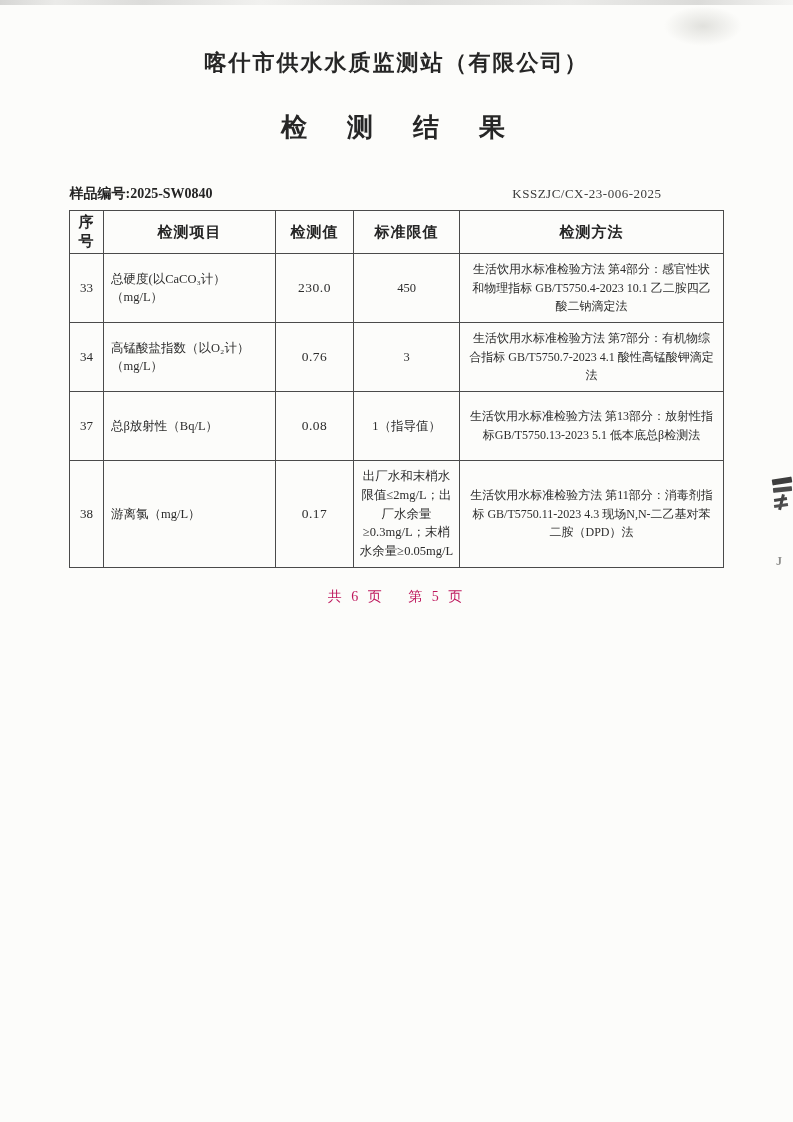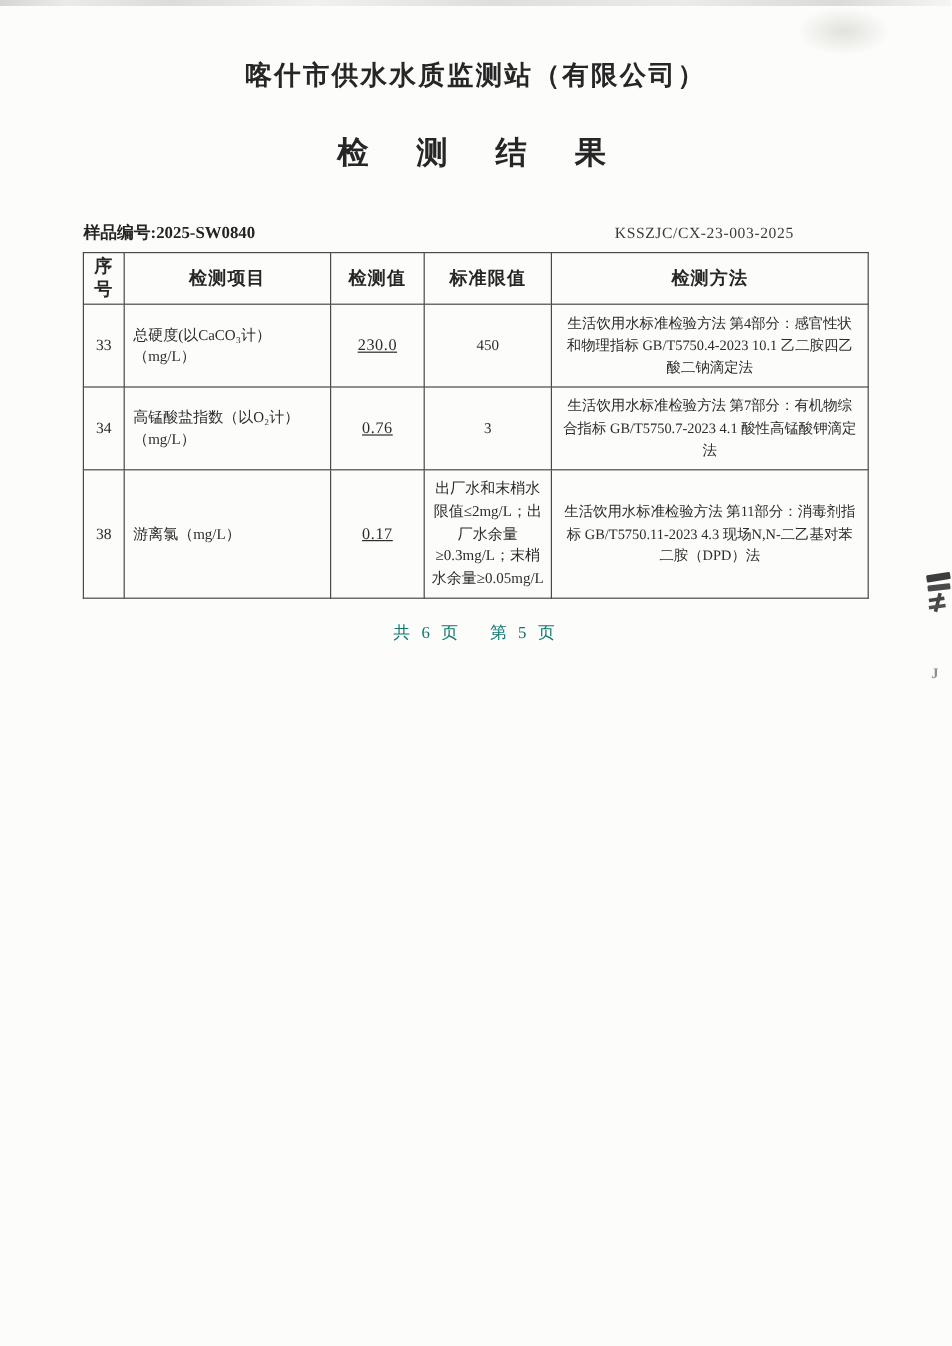--- a/index.html
+++ b/index.html
@@ -77,30 +77,30 @@
   .results th {
     height:42px; font-size:15px; font-weight:bold;
     letter-spacing:1px; color:#262626; padding:0 2px;
   }
   .results td {
     height:56px; padding:6px 4px;
     text-align:center; font-size:13px; color:#2c2c2c;
   }
   td.cell-item  { text-align:left; padding-left:7px; padding-right:3px;
                   font-size:12.5px; line-height:1.45; }
-  td.cell-value { font-size:13.5px; letter-spacing:.5px;text-decoration:underline; }
+  td.cell-value { font-size:13.5px; letter-spacing:.5px; }
   td.cell-limit { font-size:12.5px; line-height:1.5; padding:6px 5px; }
   td.cell-method{ font-size:12px; line-height:1.55; padding:6px 8px;text-align:center; }
   td.cell-no    { font-size:13px; }
 
   
   .footer {
     margin-top:20px;
     text-align:center;
-    font-size:14px; letter-spacing:3px; color:#0f766e;
+    font-size:14px; letter-spacing:3px; color:#be185d;
   }
 </style>
 </head>
 <body>
 
 <div class="page">
 
   <div class="top-streak"></div>
   <div class="top-right-smudge"></div>
   <div class="edge-marks">
@@ -110,21 +110,21 @@
     <div class="edge-stroke-h1"></div>
     <div class="edge-stroke-h2"></div>
     <div class="edge-fragment">J</div>
   </div>
 
   <div class="title">喀什市供水水质监测站（有限公司）</div>
   <div class="subtitle">检　测　结　果</div>
 
   <div class="meta">
     <span class="sample-no">样品编号:2025-SW0840</span>
-    <span class="doc-code">KSSZJC/CX-23-003-2025</span>
+    <span class="doc-code">KSSZJC/CX-23-006-2025</span>
   </div>
 
   <table class="results">
     <colgroup>
       <col style="width:34px">
       <col style="width:172px">
       <col style="width:78px">
       <col style="width:106px">
       <col style="width:264px">
     </colgroup>
@@ -147,20 +147,27 @@
         <td class="cell-method">生活饮用水标准检验方法 第4部分：感官性状和物理指标 GB/T5750.4-2023 10.1 乙二胺四乙酸二钠滴定法</td>
       </tr>
         <tr>
         <td class="cell-no">34</td>
         <td class="cell-item">高锰酸盐指数（以O₂计）（mg/L）</td>
         <td class="cell-value">0.76</td>
         <td class="cell-limit">3</td>
         <td class="cell-method">生活饮用水标准检验方法 第7部分：有机物综合指标 GB/T5750.7-2023 4.1 酸性高锰酸钾滴定法</td>
       </tr>
         <tr>
+        <td class="cell-no">37</td>
+        <td class="cell-item">总β放射性（Bq/L）</td>
+        <td class="cell-value">0.08</td>
+        <td class="cell-limit">1（指导值）</td>
+        <td class="cell-method">生活饮用水标准检验方法 第13部分：放射性指标GB/T5750.13-2023 5.1 低本底总β检测法</td>
+      </tr>
+        <tr>
         <td class="cell-no">38</td>
         <td class="cell-item">游离氯（mg/L）</td>
         <td class="cell-value">0.17</td>
         <td class="cell-limit">出厂水和末梢水限值≤2mg/L；出厂水余量≥0.3mg/L；末梢水余量≥0.05mg/L</td>
         <td class="cell-method">生活饮用水标准检验方法 第11部分：消毒剂指标 GB/T5750.11-2023 4.3 现场N,N-二乙基对苯二胺（DPD）法</td>
       </tr>
       </tbody>
   </table>
 
   <div class="footer">共 6 页　 第 5 页</div>

